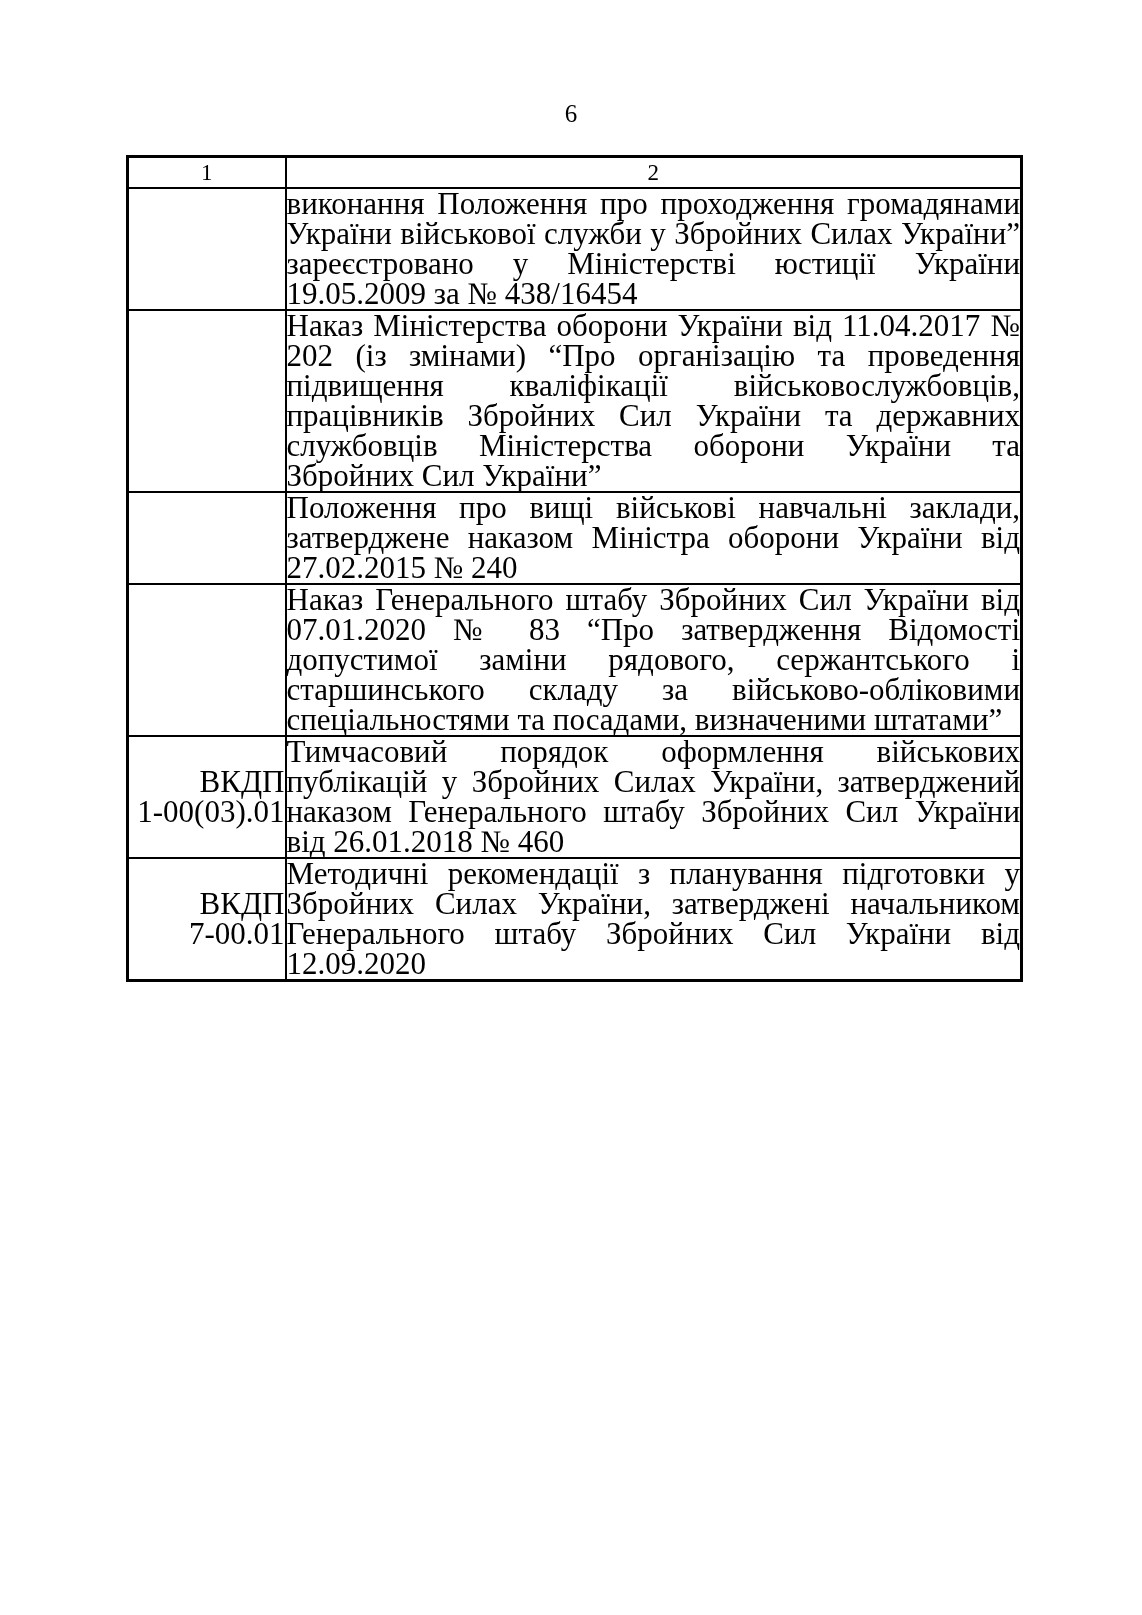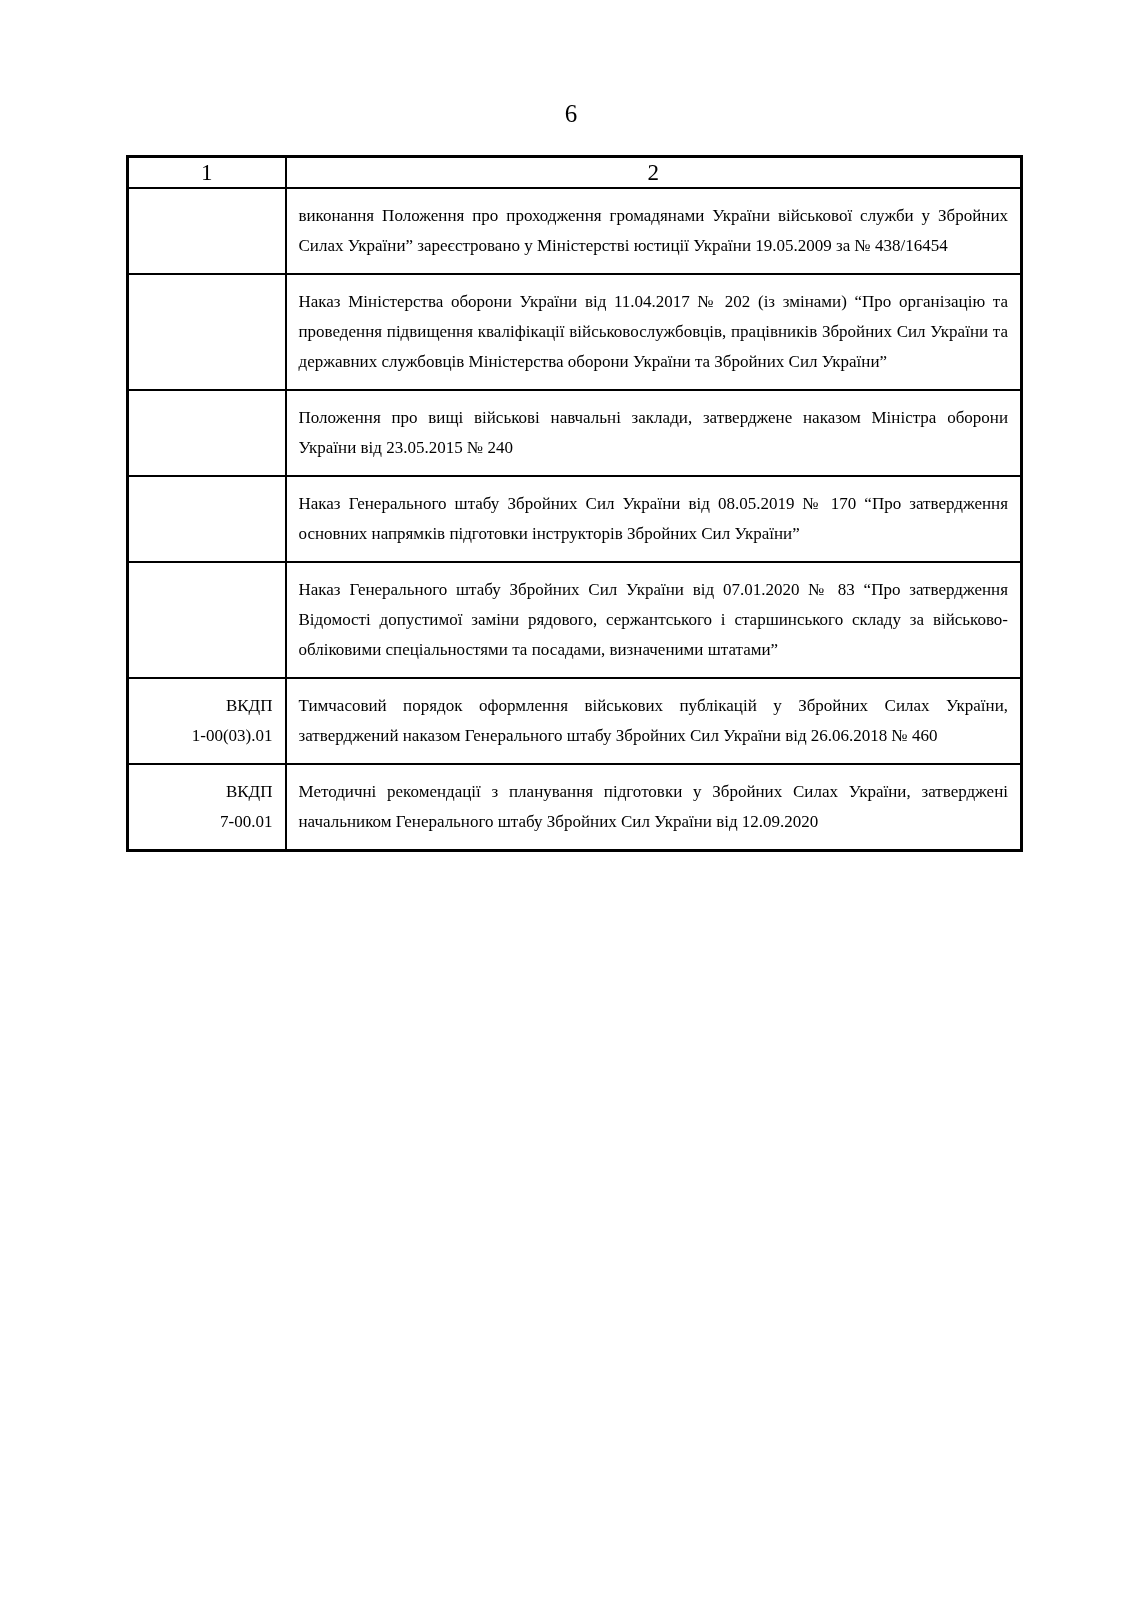--- a/index.html
+++ b/index.html
@@ -41,23 +41,23 @@
     font-weight: normal;
     font-size: 23px;
     line-height: 27px;
     height: 29px;
     text-align: center;
     vertical-align: middle;
     padding: 0;
   }
   table.doc-table td {
     border: 2px solid #000000;
-    font-size: 17px;
+    font-size: 31px;
     line-height: 30px;
-    padding: 12px;
+    padding: 0;
   }
   td.code-cell {
     text-align: right;
     vertical-align: middle;
     white-space: pre-line;
     padding: 0 4px;
   }
   td.desc-cell {
     text-align: justify;
     text-justify: inter-word;
@@ -87,34 +87,30 @@
       <tr>
         <td class="code-cell"></td>
         <td class="desc-cell">виконання Положення про проходження громадянами України військової служби у Збройних Силах України” зареєстровано у Міністерстві юстиції України 19.05.2009 за № 438/16454</td>
       </tr>
       <tr>
         <td class="code-cell"></td>
         <td class="desc-cell">Наказ Міністерства оборони України від 11.04.2017 № 202 (із змінами) “Про організацію та проведення підвищення кваліфікації військовослужбовців, працівників Збройних Сил України та державних службовців Міністерства оборони України та Збройних Сил України”</td>
       </tr>
       <tr>
         <td class="code-cell"></td>
-        <td class="desc-cell">Положення про вищі військові навчальні заклади, затверджене наказом Міністра оборони України від 23.05.2015 № 240</td>
-      </tr>
-      <tr>
-        <td class="code-cell"></td>
-        <td class="desc-cell">Наказ Генерального штабу Збройних Сил України від 08.05.2019 № 170 “Про затвердження основних напрямків підготовки інструкторів Збройних Сил України”</td>
+        <td class="desc-cell">Положення про вищі військові навчальні заклади, затверджене наказом Міністра оборони України від 27.02.2015 № 240</td>
       </tr>
       <tr>
         <td class="code-cell"></td>
         <td class="desc-cell">Наказ Генерального штабу Збройних Сил України від 07.01.2020 № 83 “Про затвердження Відомості допустимої заміни рядового, сержантського і старшинського складу за військово-обліковими спеціальностями та посадами, визначеними штатами”</td>
       </tr>
       <tr>
         <td class="code-cell">ВКДП
 1-00(03).01</td>
-        <td class="desc-cell">Тимчасовий порядок оформлення військових публікацій у Збройних Силах України, затверджений наказом Генерального штабу Збройних Сил України від 26.06.2018 № 460</td>
+        <td class="desc-cell">Тимчасовий порядок оформлення військових публікацій у Збройних Силах України, затверджений наказом Генерального штабу Збройних Сил України від 26.01.2018 № 460</td>
       </tr>
       <tr>
         <td class="code-cell">ВКДП
 7-00.01</td>
         <td class="desc-cell">Методичні рекомендації з планування підготовки у Збройних Силах України, затверджені начальником Генерального штабу Збройних Сил України від 12.09.2020</td>
       </tr>
     </tbody>
   </table>
 
 </div>

